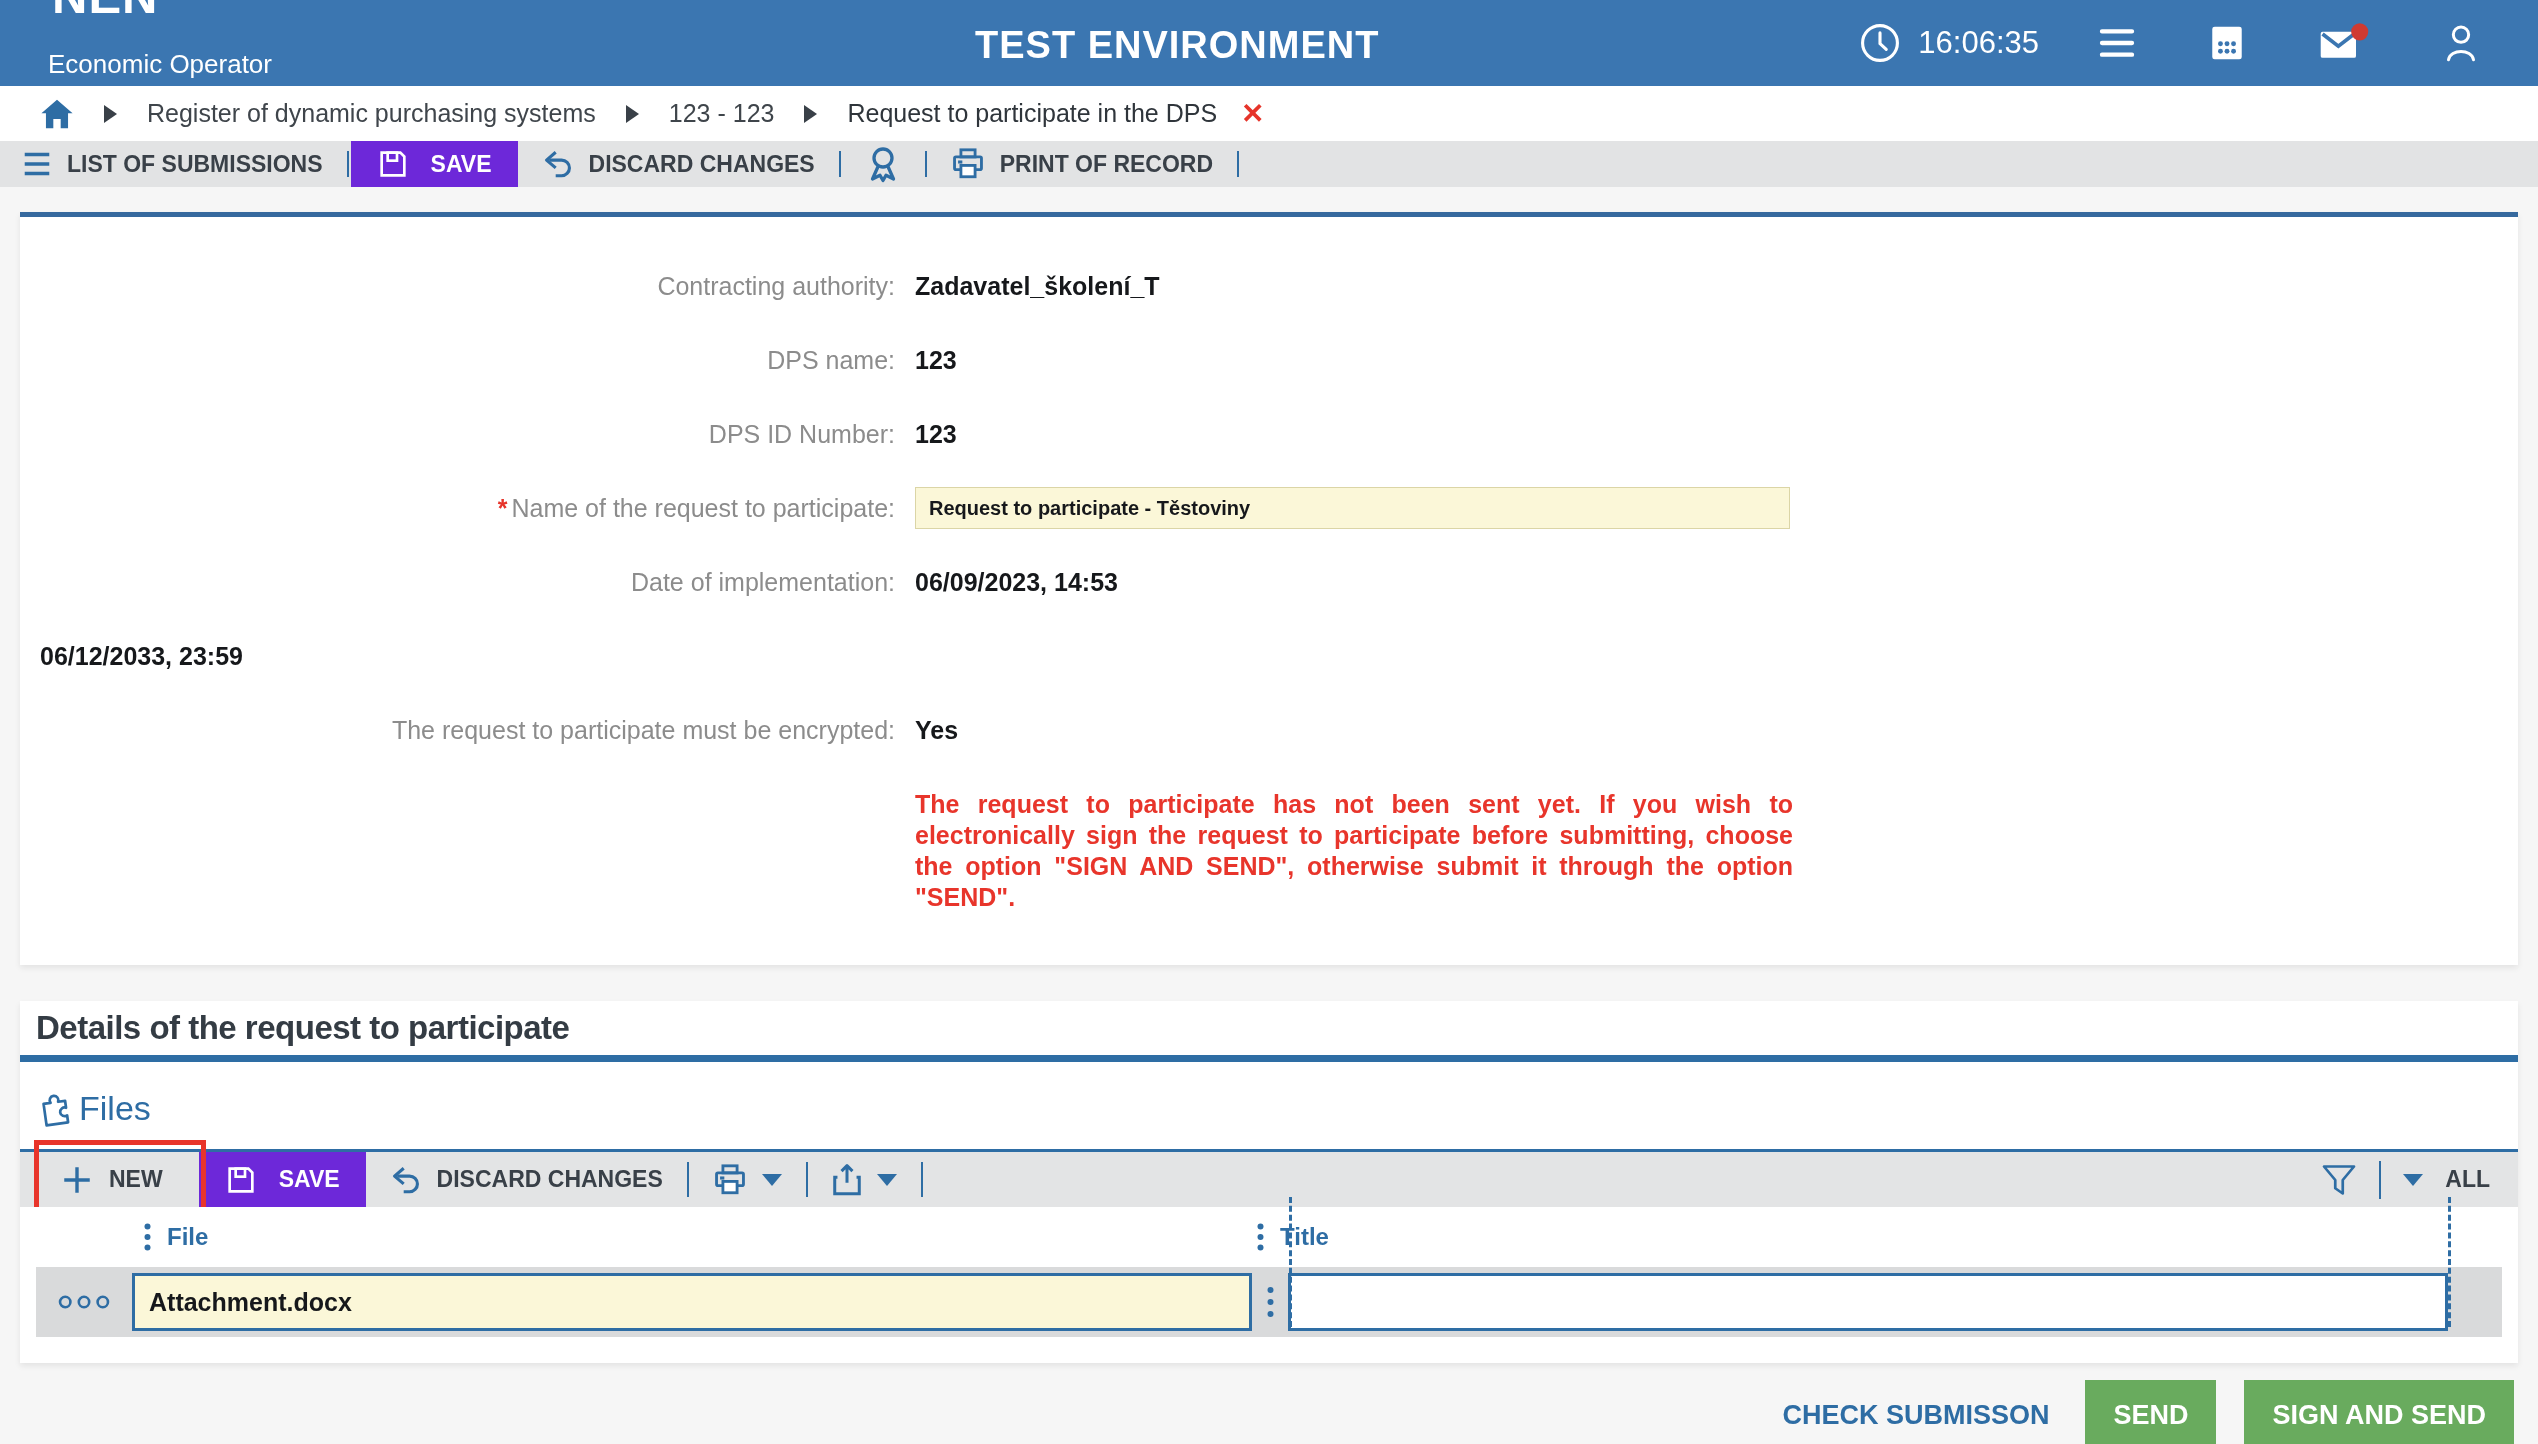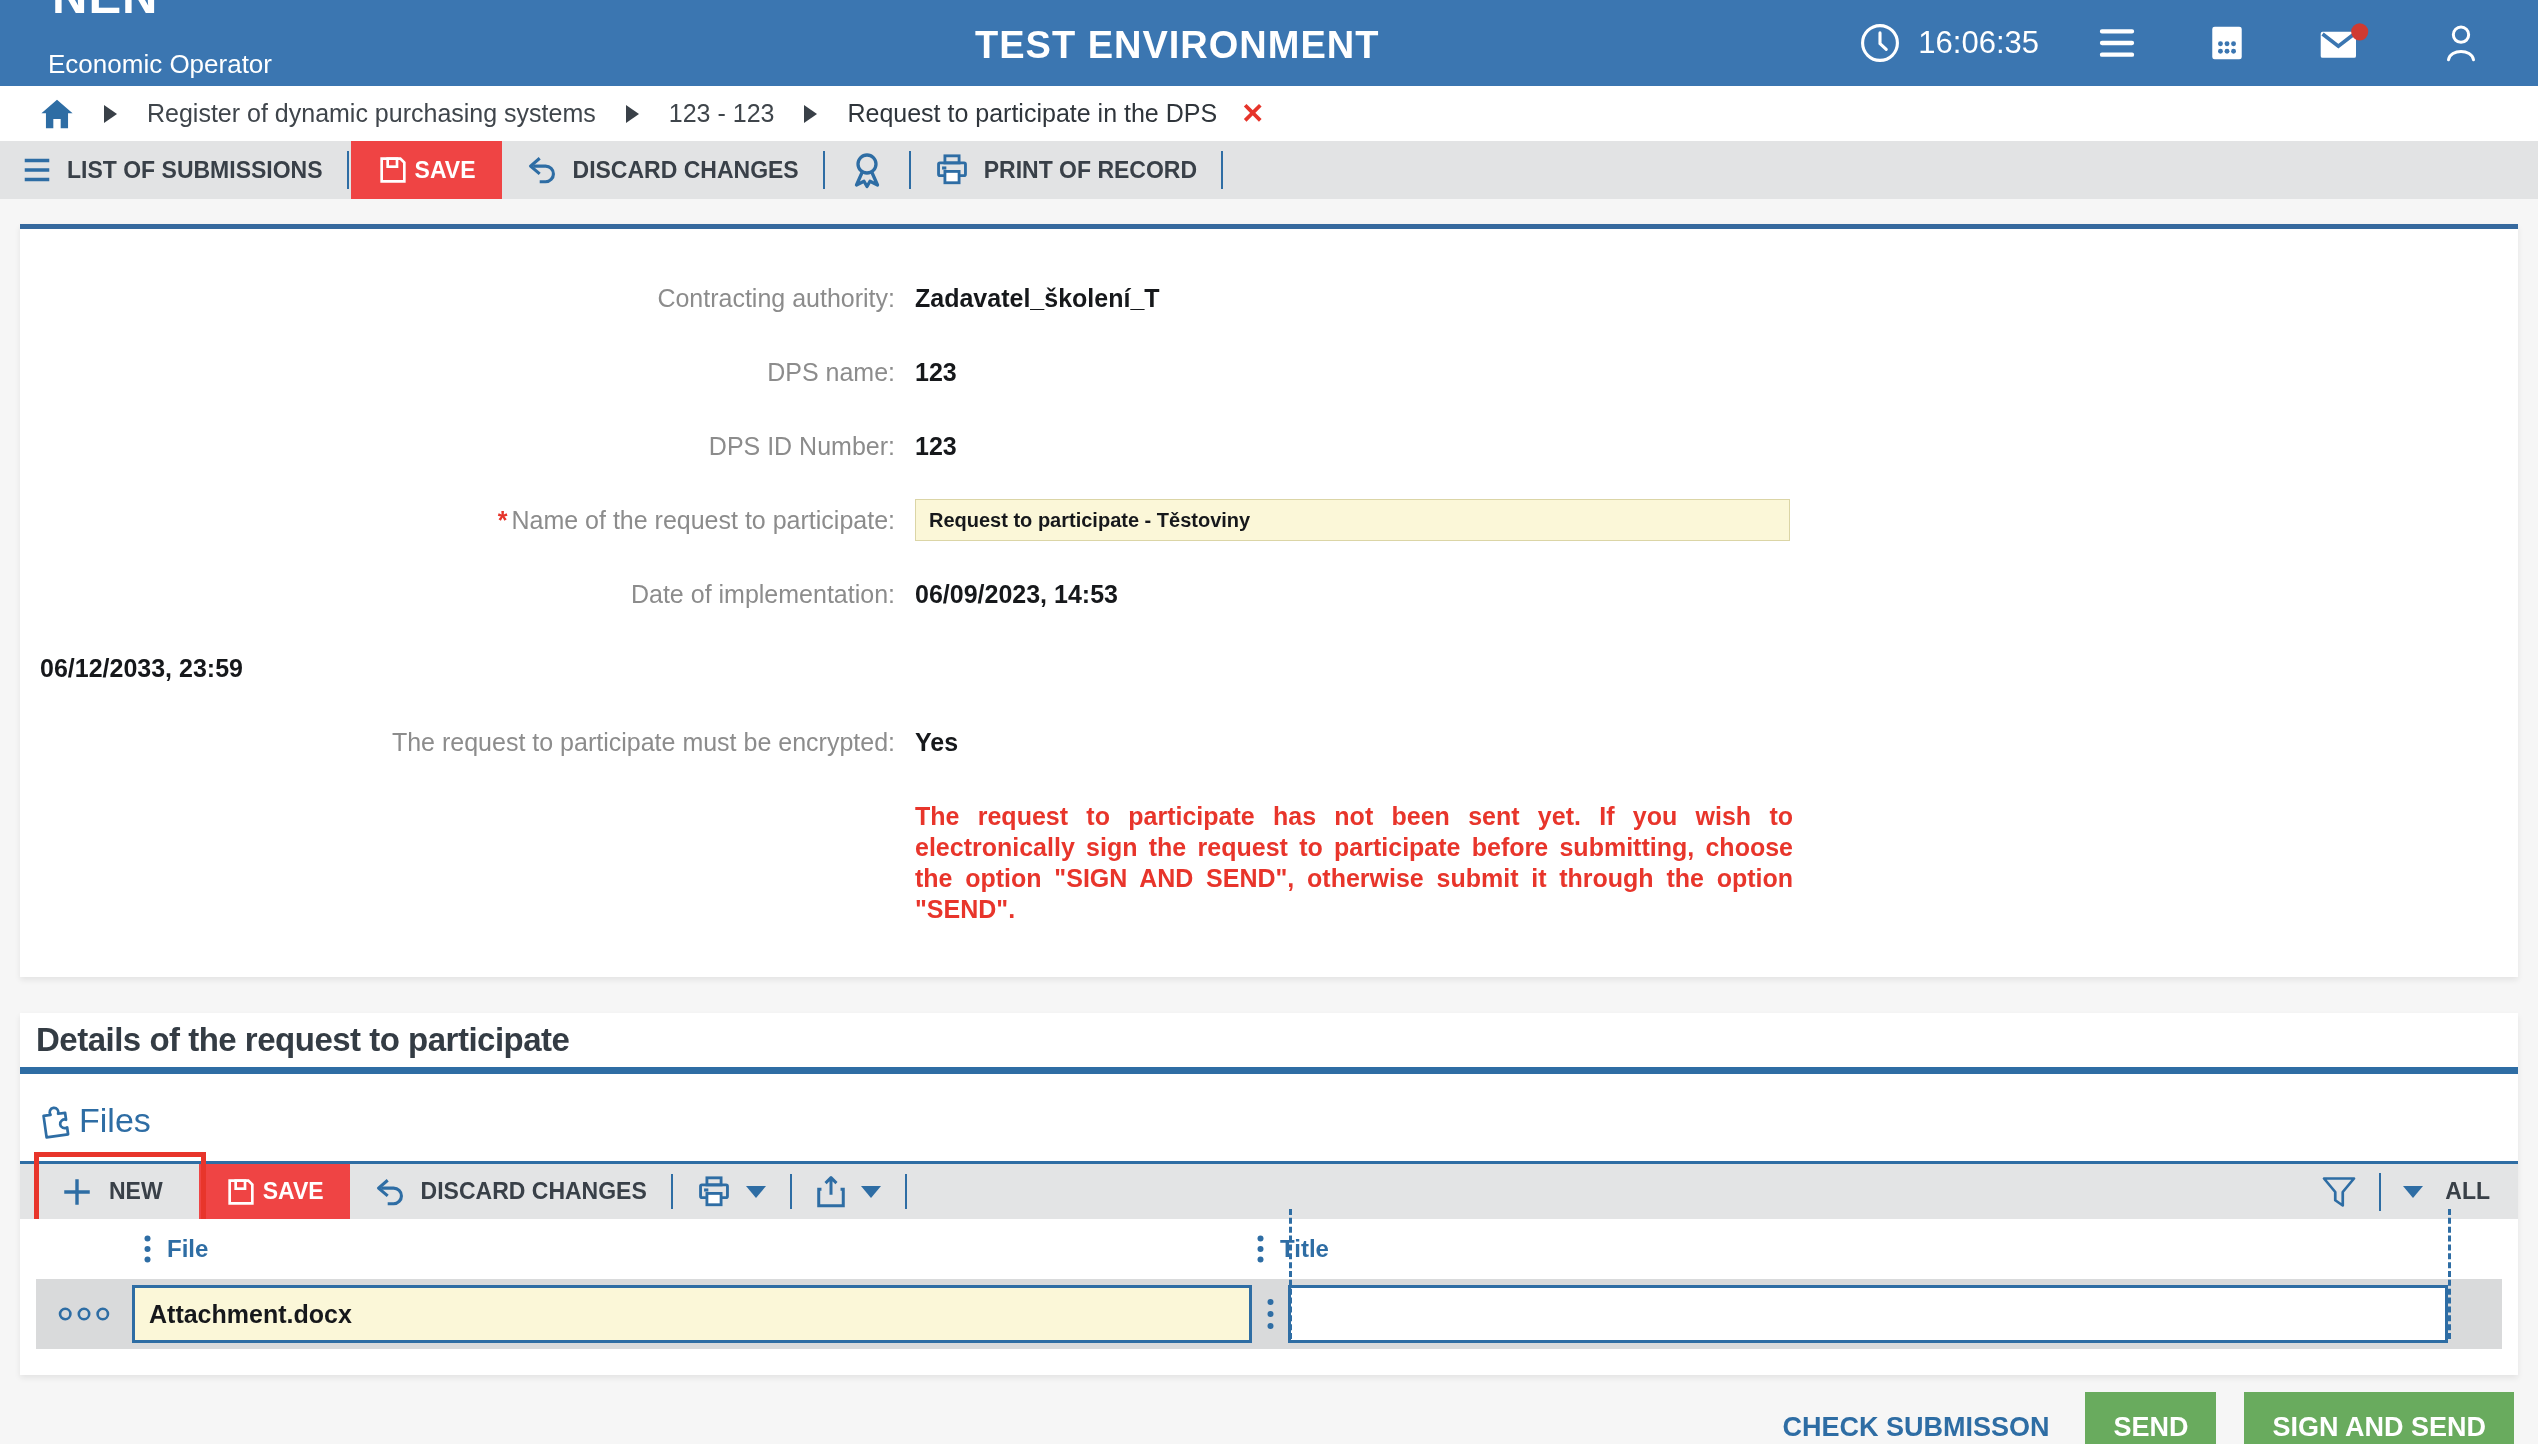--- a/index.html
+++ b/index.html
@@ -23,24 +23,24 @@
   .hicon { margin-left:0; }
   .ml58{margin-left:58px;} .ml72{margin-left:72px;}
 
   
   .crumbs { height:55px; background:#fff; display:flex; align-items:center; padding-left:40px; font-size:25px; color:#3f454b; }
   .crumb-sep { width:0; height:0; border-style:solid; border-width:9px 0 9px 13px; border-color:transparent transparent transparent #394048; margin:0 30px; }
   .crumb-last { font-weight:normal; color:#2f353b; }
   .crumb-close { margin-left:24px; color:#e6342a; font-weight:bold; font-size:28px; line-height:1; }
 
   
-  .tbar { height:58px; background:#e2e3e4; display:flex; align-items:stretch; font-size:23px; font-weight:bold; color:#394048; }
+  .tbar { height:46px; background:#e2e3e4; display:flex; align-items:stretch; font-size:23px; font-weight:bold; color:#394048; }
   .tbtn { display:flex; align-items:center; gap:15px; padding:0 22px; white-space:nowrap; }
   .tsep { width:2px; background:#2e6da4; margin:10px 2px; }
-  .btn-green { background:#ef4444; color:#fff; display:flex; align-items:center; gap:6px; padding:0 26px; font-weight:bold; border:none; font-size:23px; }
+  .btn-green { background:#6d28d9; color:#fff; display:flex; align-items:center; gap:22px; padding:0 26px; font-weight:bold; border:none; font-size:23px; }
   .caret-down { width:0; height:0; border-style:solid; border-width:12px 10px 0 10px; border-color:#2e6da4 transparent transparent transparent; }
 
   
   .panel { background:#fff; margin:0 20px; box-shadow:0 3px 6px rgba(0,0,0,.08); }
   .panel-form { margin-top:25px; border-top:5px solid #36699e; padding:48px 0 52px 0; }
   .f-row { display:flex; align-items:center; height:42px; margin-bottom:32px; }
   .f-label { width:875px; text-align:right; color:#8c8c8c; font-size:25px; flex:none; }
   .f-gap { width:20px; flex:none; }
   .f-value { font-size:25px; font-weight:bold; color:#16181b; }
   .req { color:#e6342a; font-weight:bold; margin-right:4px; }

